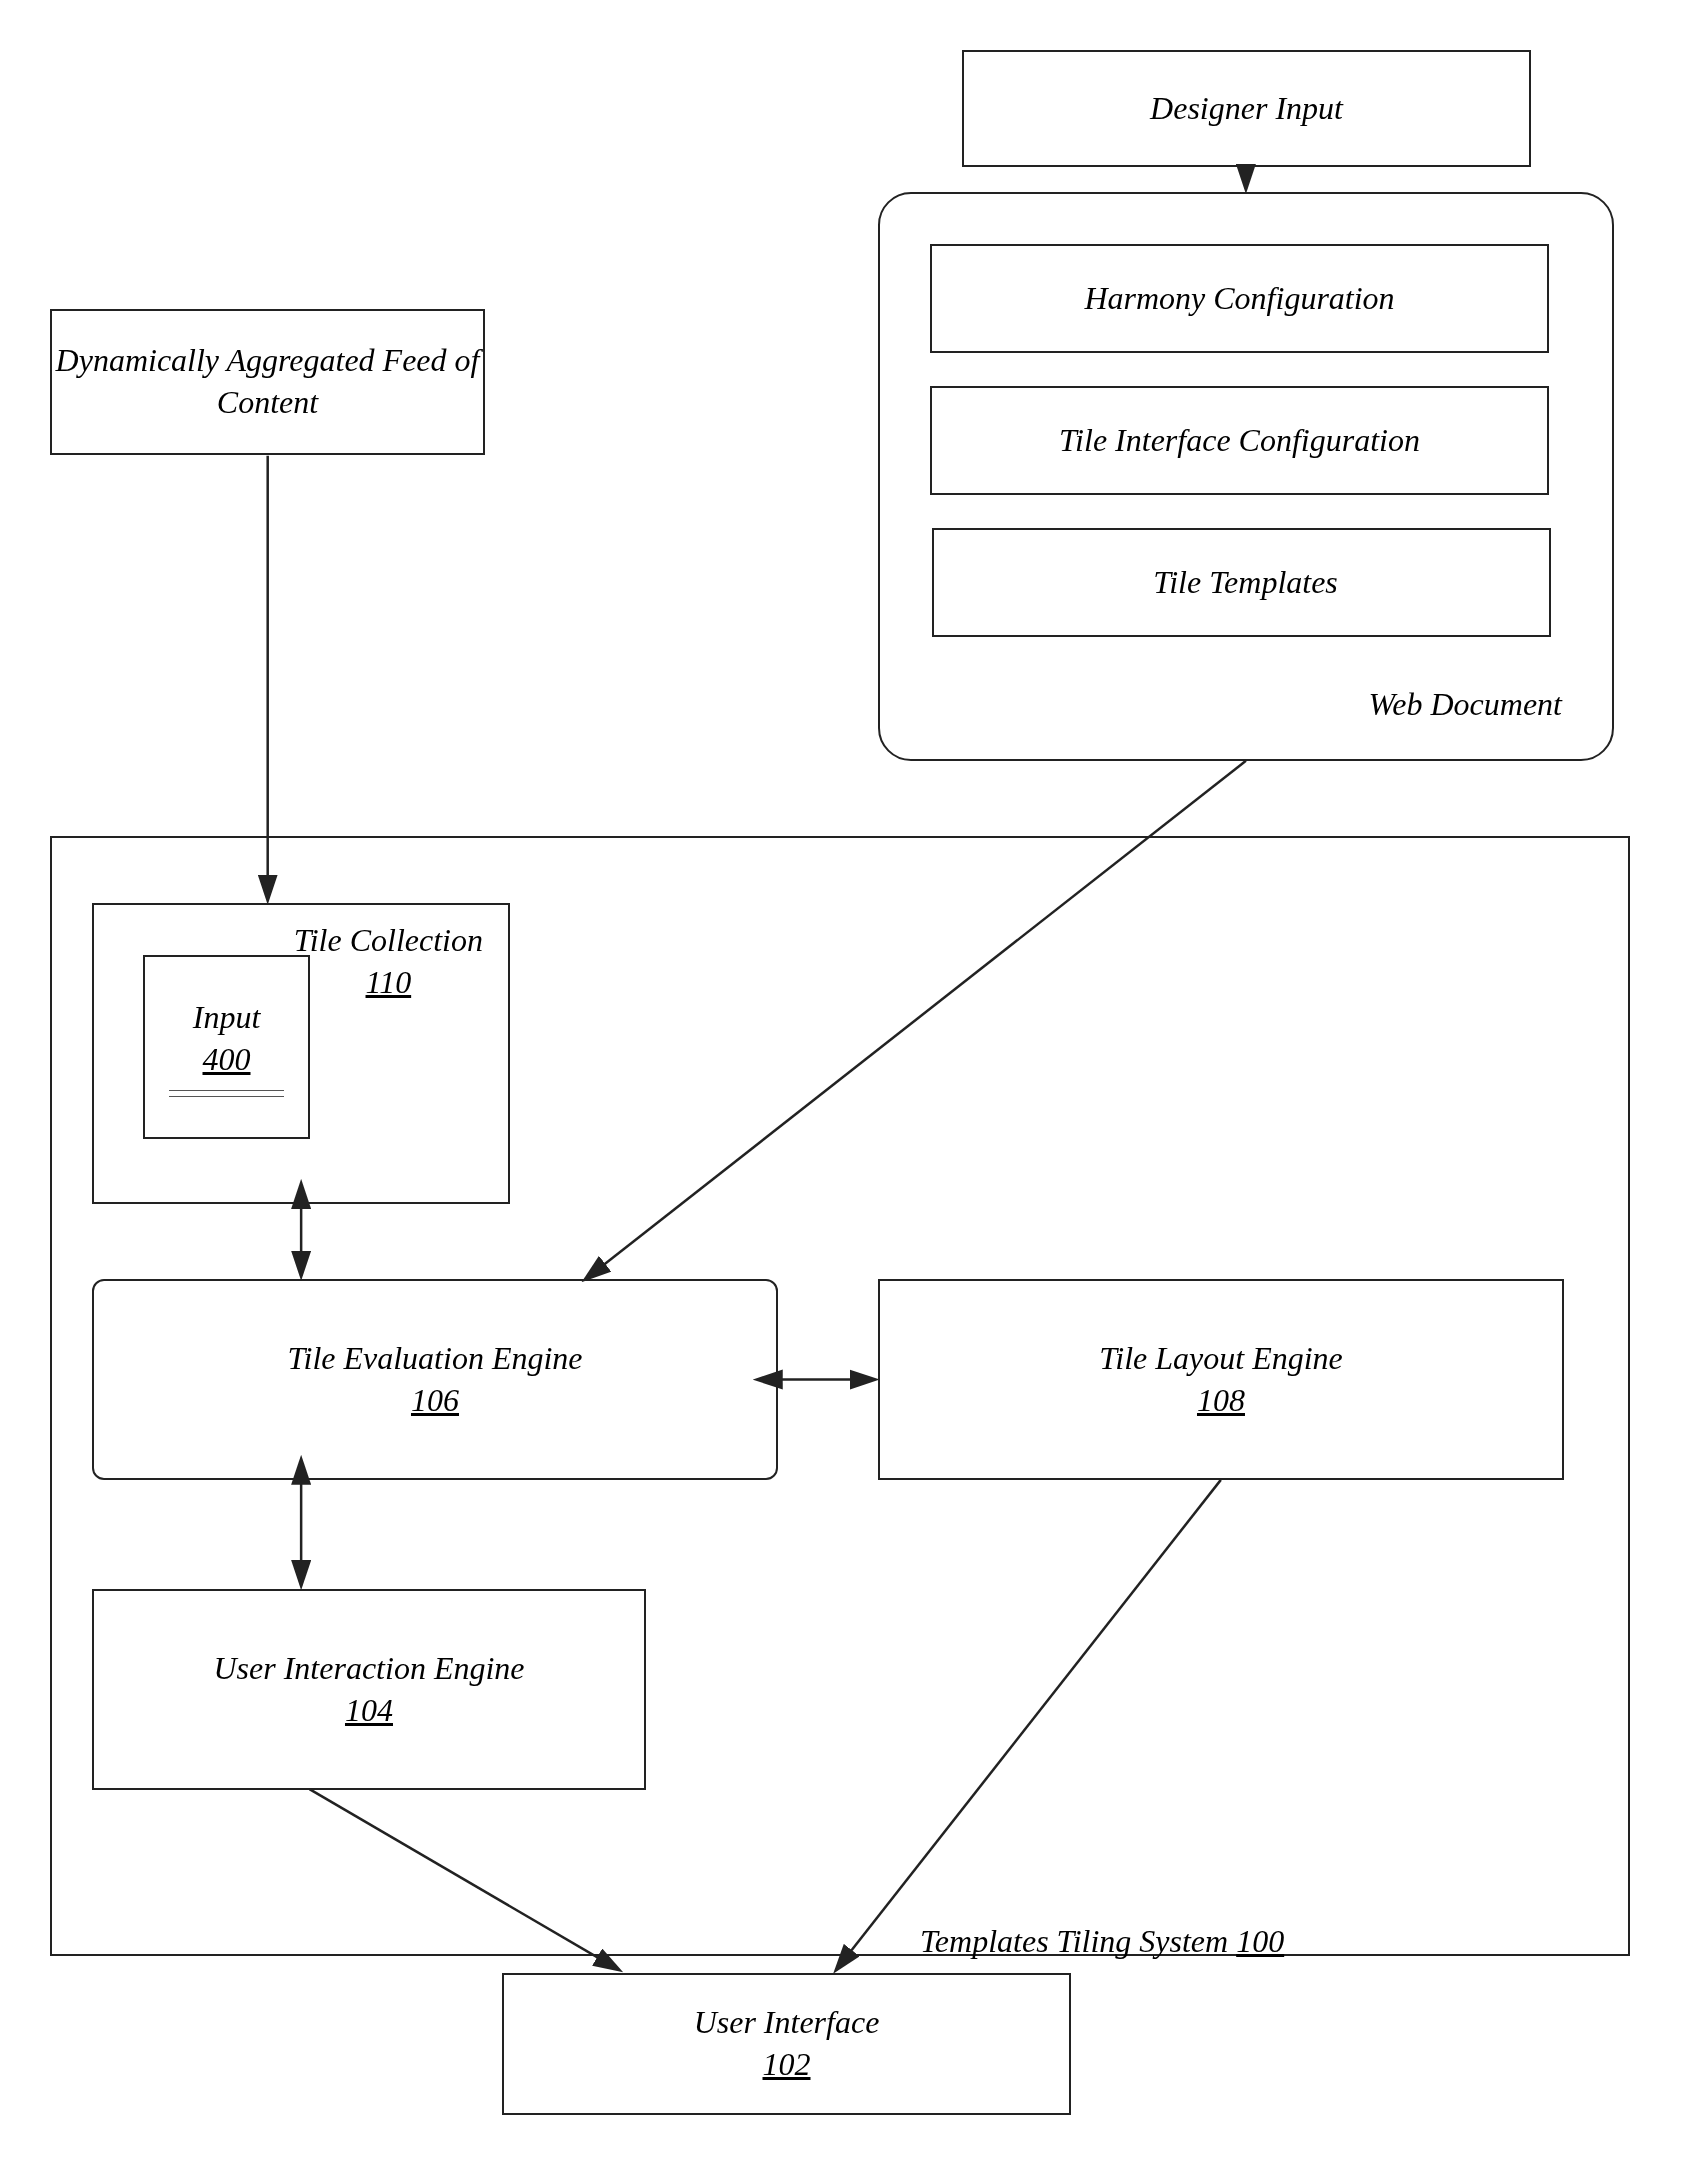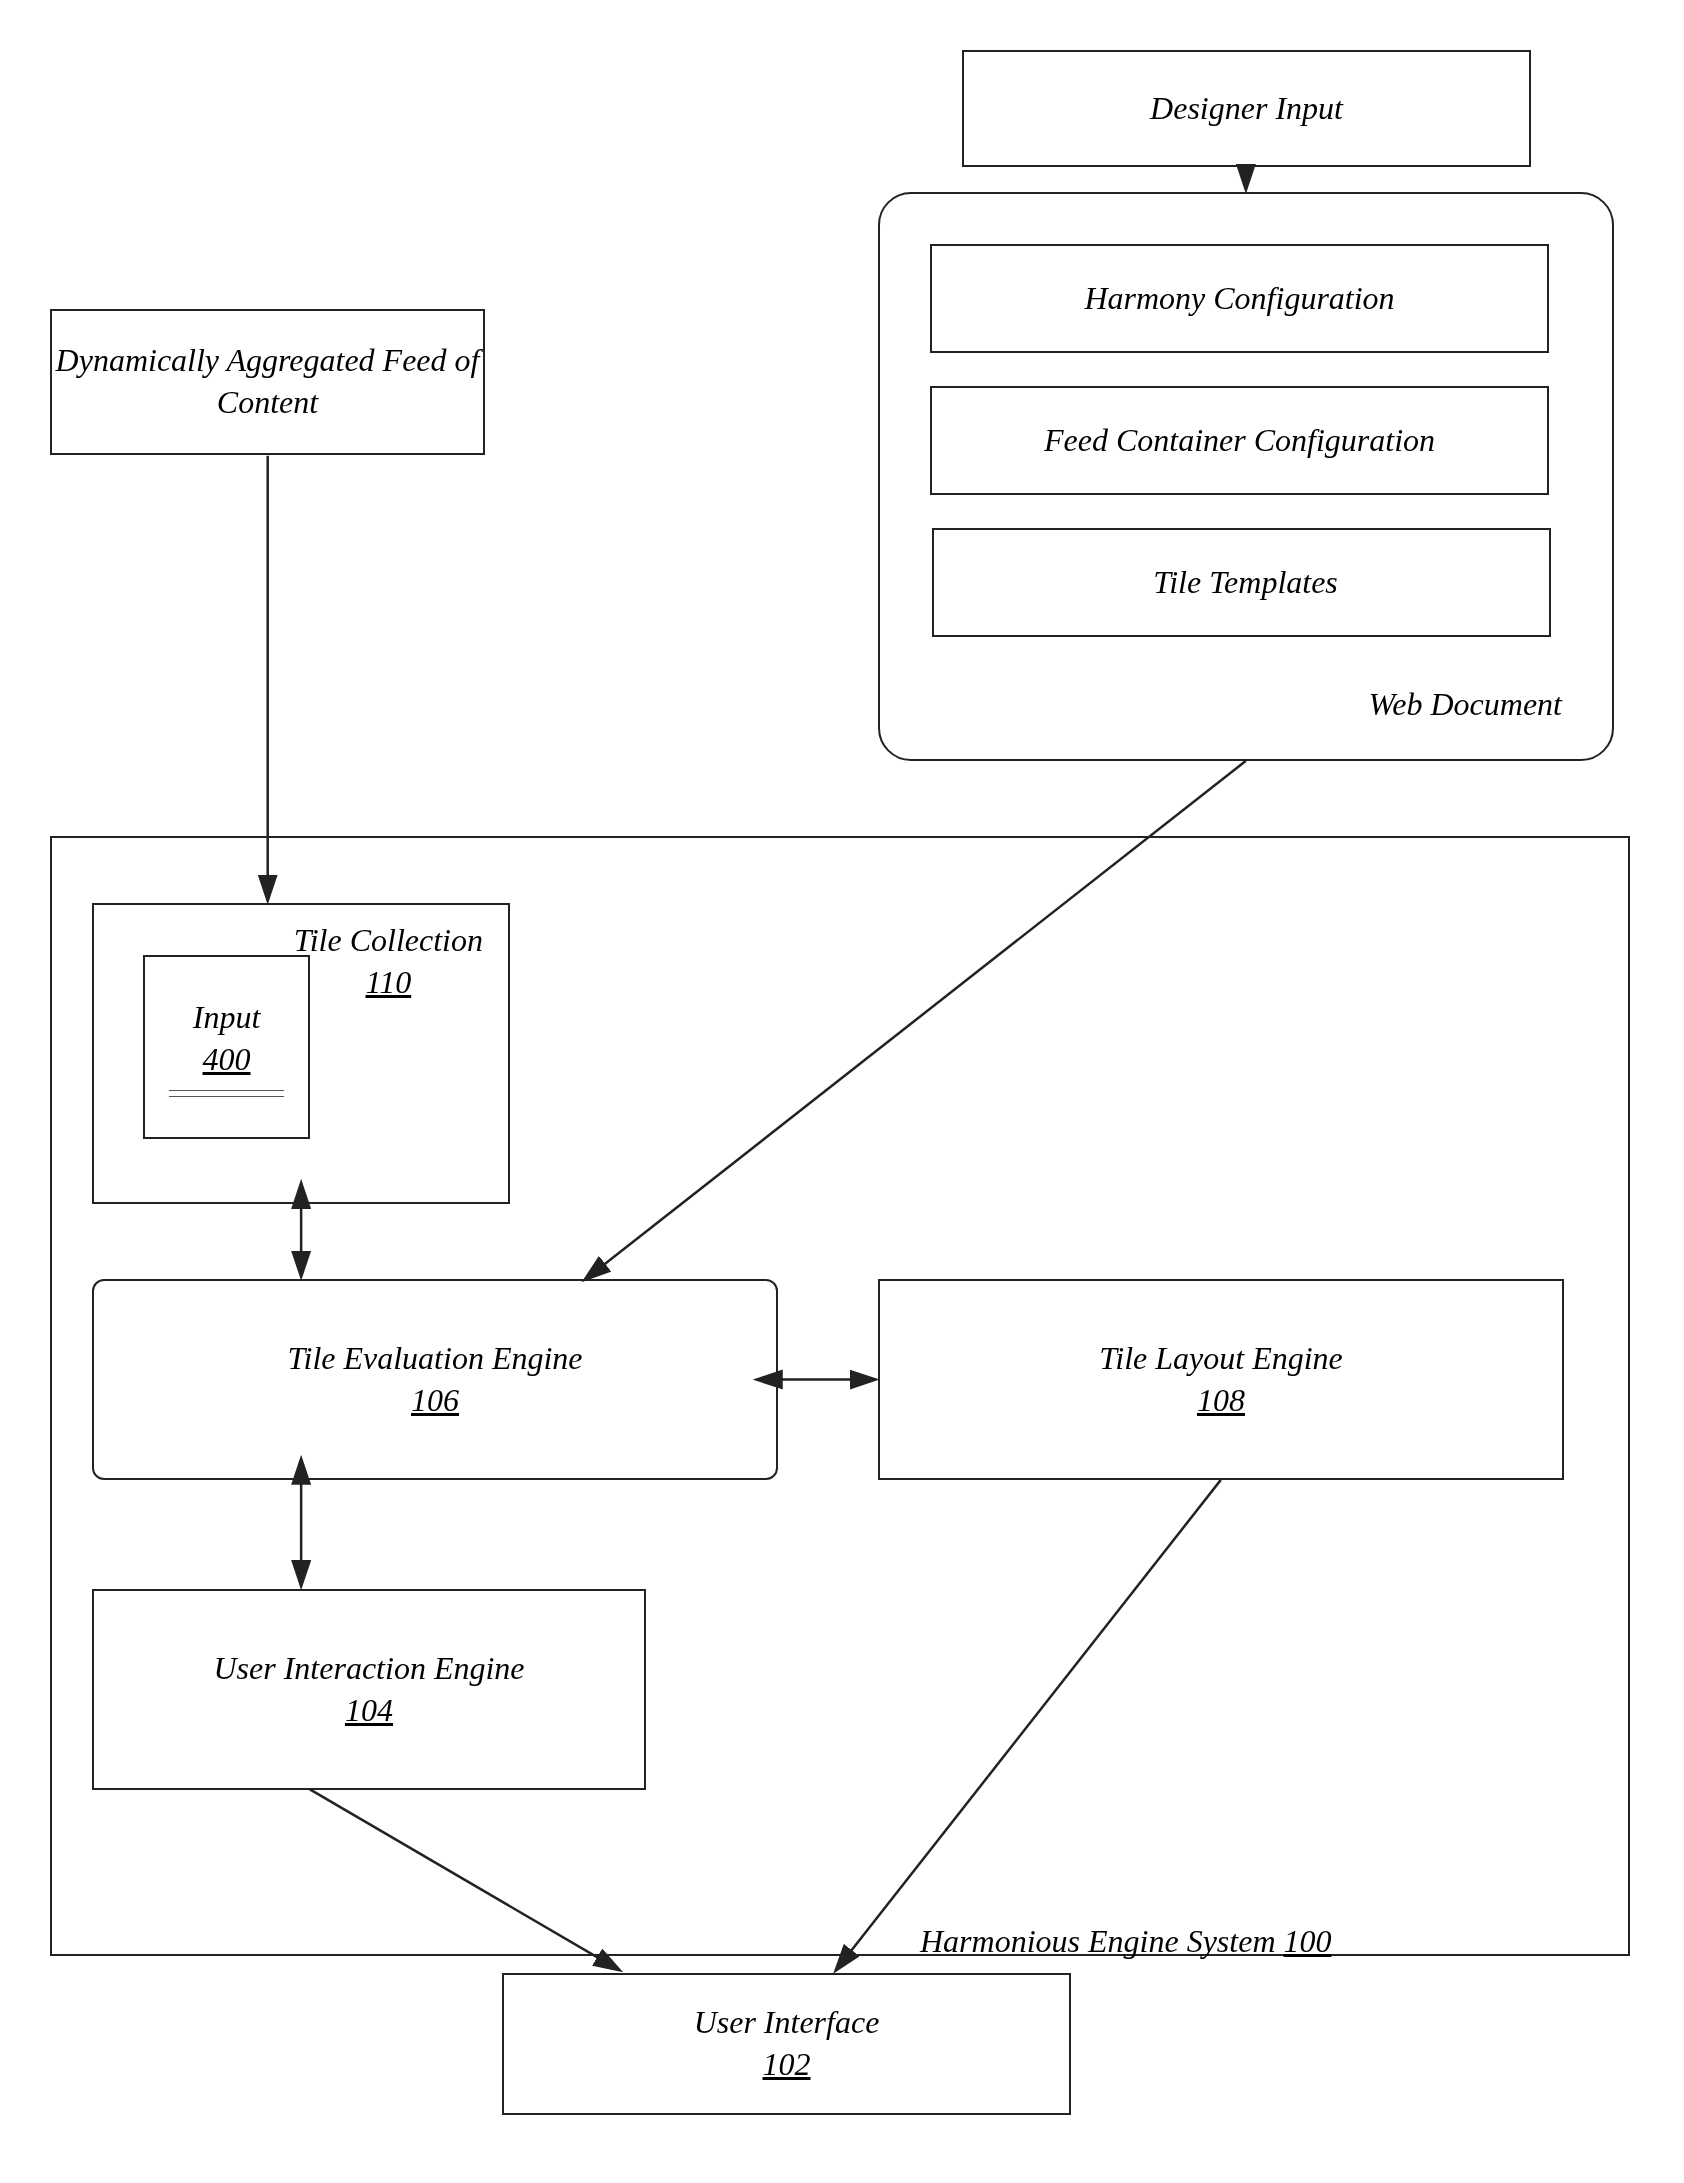--- a/index.html
+++ b/index.html
@@ -191,21 +191,21 @@
 
   <div class="box" id="designer-input">
     <span class="box-text">Designer Input</span>
   </div>
 
   <div id="web-document-container">
     <div id="harmony-config">
       <span class="box-text">Harmony Configuration</span>
     </div>
     <div id="tile-container-config">
-      <span class="box-text">Feed Container Configuration</span>
+      <span class="box-text">Tile Interface Configuration</span>
     </div>
     <div id="tile-templates">
       <span class="box-text">Tile Templates</span>
     </div>
     <div id="web-document-label">
       <span class="box-text">Web Document</span>
     </div>
   </div>
 
   <div class="box" id="dynamic-feed">
@@ -246,21 +246,21 @@
   </div>
 
   <div class="box" id="user-interaction-engine">
     <div style="display:flex; flex-direction:column; align-items:center;">
       <span class="box-text">User Interaction Engine</span>
       <span class="box-text box-text-underline">104</span>
     </div>
   </div>
 
   <div class="system-label">
-    <span>Harmonious Engine System</span>
+    <span>Templates Tiling System</span>
     <span class="box-text-underline">100</span>
   </div>
 
   <div class="box" id="user-interface">
     <div style="display:flex; flex-direction:column; align-items:center;">
       <span class="box-text">User Interface</span>
       <span class="box-text box-text-underline">102</span>
     </div>
   </div>
 

